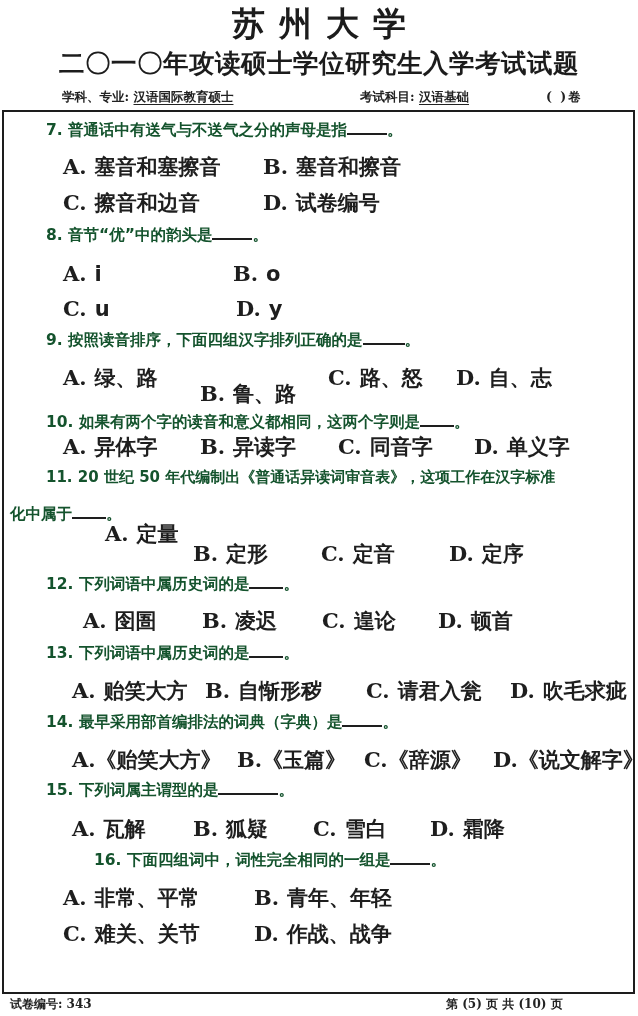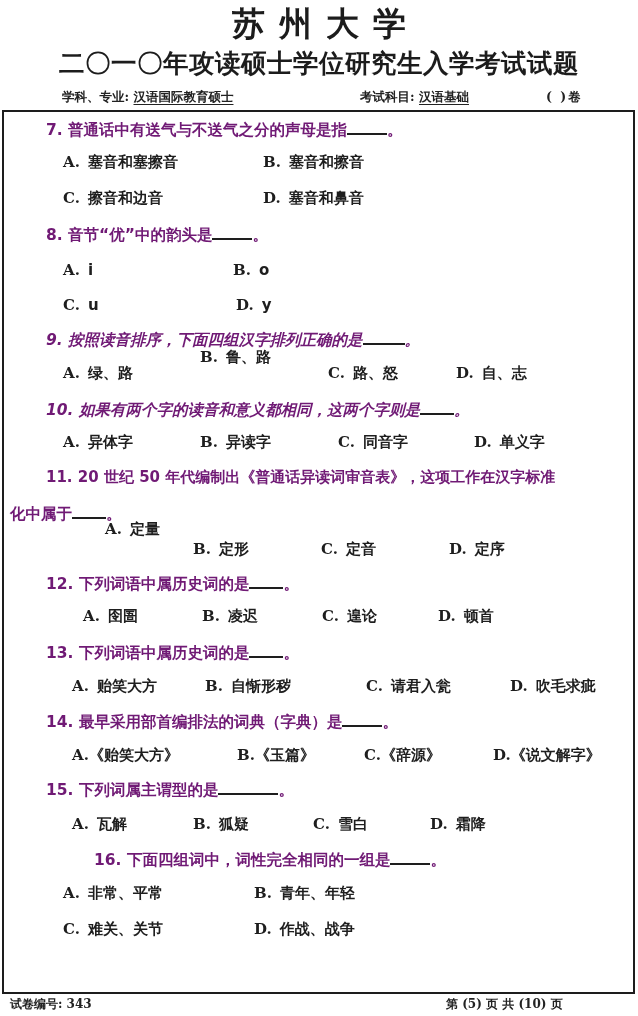--- a/index.html
+++ b/index.html
@@ -29,24 +29,24 @@
     .meta .u { text-decoration: underline; text-underline-offset: 3px; }
     .meta-left { left: 62px; }
     .meta-mid { left: 360px; }
     .meta-right { left: 546px; letter-spacing: 2px; }
     .box {
       position: absolute; left: 2px; top: 110px; width: 633px; height: 884px;
       border: 2px solid #1d1d1d;
     }
     .line {
       position: absolute; font-size: 15.5px; font-weight: bold; white-space: nowrap;
-      font-family: "DejaVu Sans", sans-serif; color: #701a75;
+      font-family: "DejaVu Sans", sans-serif; color: #14532d;
     }
     .opt {
-      position: absolute; font-size: 15px; font-weight: bold; white-space: nowrap;
+      position: absolute; font-size: 21px; font-weight: bold; white-space: nowrap;
       font-family: "DejaVu Sans", sans-serif; color: #1e1e1e;
     }
     .opt .letter { font-family: "DejaVu Serif", serif; margin-right: 8px; }
     .blank { display: inline-block; border-bottom: 2px solid #1e1e1e; height: 12px; vertical-align: baseline; }
     .footer {
       position: absolute; top: 996px; font-size: 12px; font-weight: bold;
       font-family: "DejaVu Serif", serif; color: #222;
     }
   </style>
 </head>
@@ -67,41 +67,41 @@
 
 <div class="box"></div>
 
 <div class="line" style="left:46px; top:120px;">
   <span>7.</span>
   <span>普通话中有送气与不送气之分的声母是指</span><span class="blank" style="width:40px;"></span><span>。</span>
 </div>
 <div class="opt" style="left:63px; top:153px;"><span class="letter">A.</span><span>塞音和塞擦音</span></div>
 <div class="opt" style="left:263px; top:153px;"><span class="letter">B.</span><span>塞音和擦音</span></div>
 <div class="opt" style="left:63px; top:189px;"><span class="letter">C.</span><span>擦音和边音</span></div>
-<div class="opt" style="left:263px; top:189px;"><span class="letter">D.</span><span>塞音和鼻音</span></div>
+<div class="opt" style="left:263px; top:189px;"><span class="letter">D.</span><span>试卷编号</span></div>
 
 <div class="line" style="left:46px; top:225px;">
   <span>8.</span>
   <span>音节“优”中的韵头是</span><span class="blank" style="width:40px;"></span><span>。</span>
 </div>
 <div class="opt" style="left:63px; top:261px;"><span class="letter">A.</span><span>i</span></div>
 <div class="opt" style="left:233px; top:261px;"><span class="letter">B.</span><span>o</span></div>
 <div class="opt" style="left:63px; top:296px;"><span class="letter">C.</span><span>u</span></div>
 <div class="opt" style="left:236px; top:296px;"><span class="letter">D.</span><span>y</span></div>
 
-<div class="line" style="left:46px; top:330px;font-style:italic;">
+<div class="line" style="left:46px; top:330px;">
   <span>9.</span>
   <span>按照读音排序，下面四组汉字排列正确的是</span><span class="blank" style="width:42px;"></span><span>。</span>
 </div>
 <div class="opt" style="left:63px; top:364px;"><span class="letter">A.</span><span>绿、路</span></div>
-<div class="opt" style="left:200px; top:348px;"><span class="letter">B.</span><span>鲁、路</span></div>
+<div class="opt" style="left:200px; top:380px;"><span class="letter">B.</span><span>鲁、路</span></div>
 <div class="opt" style="left:328px; top:364px;"><span class="letter">C.</span><span>路、怒</span></div>
 <div class="opt" style="left:456px; top:364px;"><span class="letter">D.</span><span>自、志</span></div>
 
-<div class="line" style="left:46px; top:400px;font-style:italic;">
+<div class="line" style="left:46px; top:412px;">
   <span>10.</span>
   <span>如果有两个字的读音和意义都相同，这两个字则是</span><span class="blank" style="width:34px;"></span><span>。</span>
 </div>
 <div class="opt" style="left:63px; top:433px;"><span class="letter">A.</span><span>异体字</span></div>
 <div class="opt" style="left:200px; top:433px;"><span class="letter">B.</span><span>异读字</span></div>
 <div class="opt" style="left:338px; top:433px;"><span class="letter">C.</span><span>同音字</span></div>
 <div class="opt" style="left:474px; top:433px;"><span class="letter">D.</span><span>单义字</span></div>
 
 <div class="line" style="left:46px; top:468px; font-size:15px;">
   <span>11.</span>

